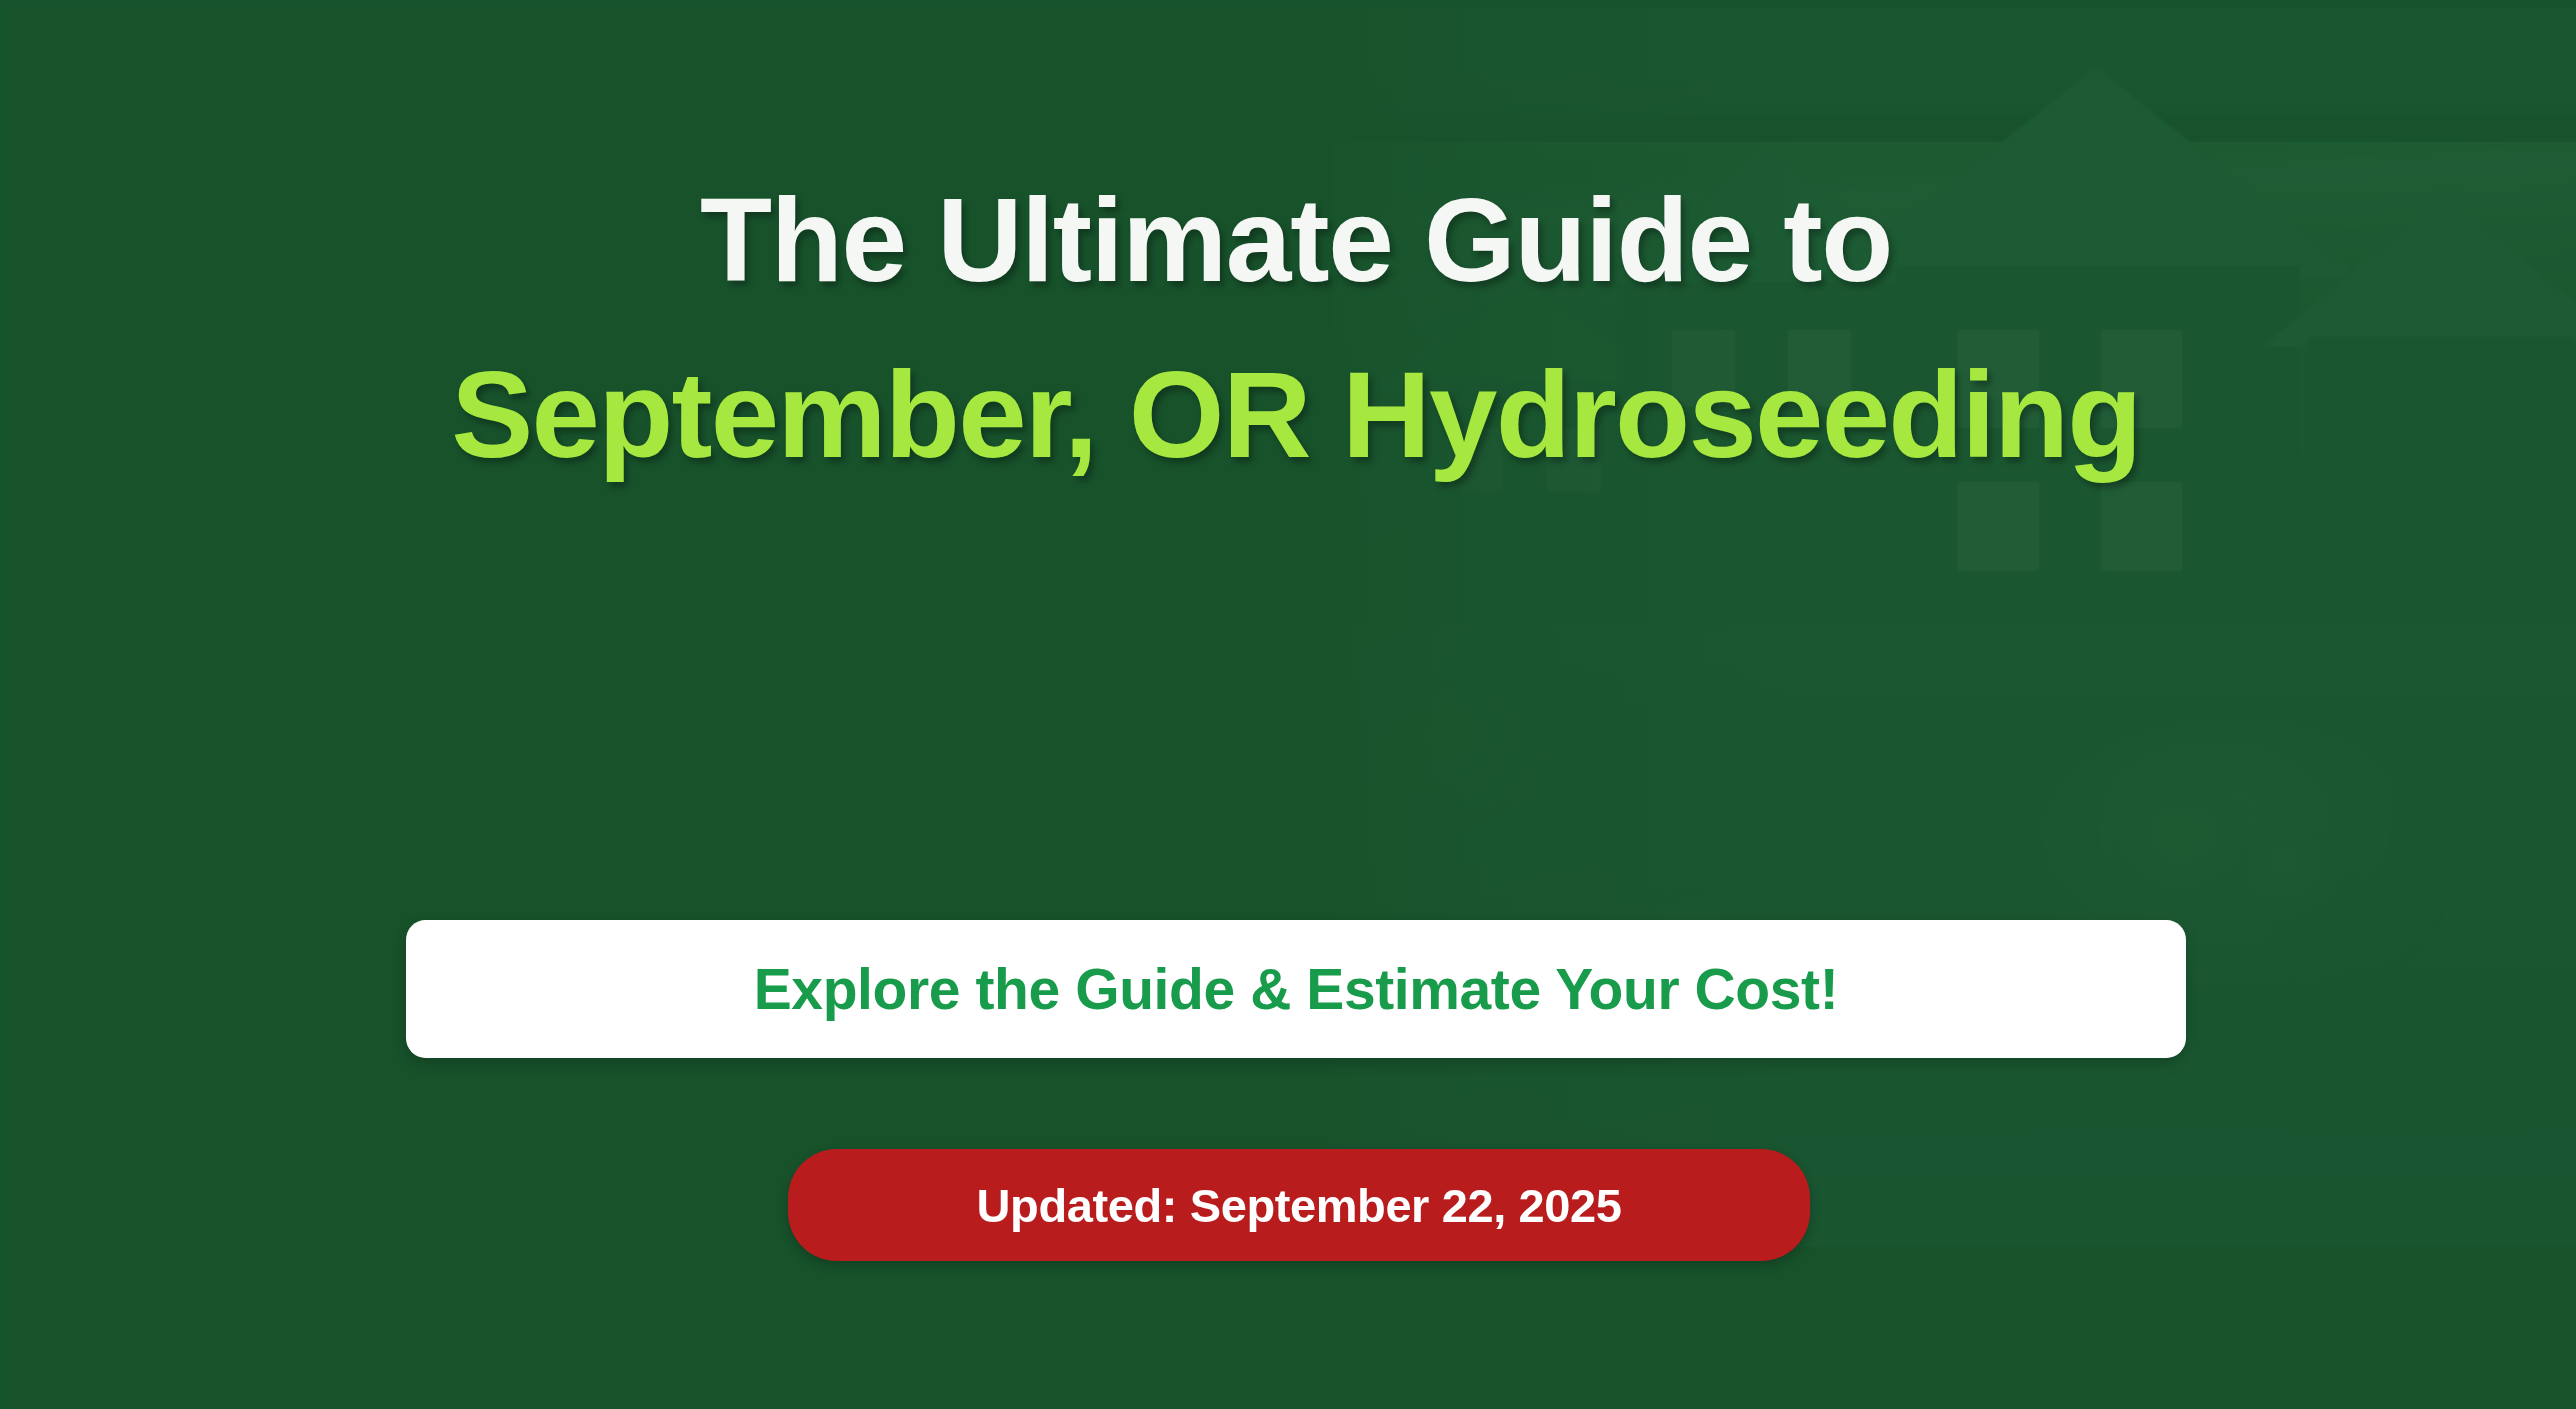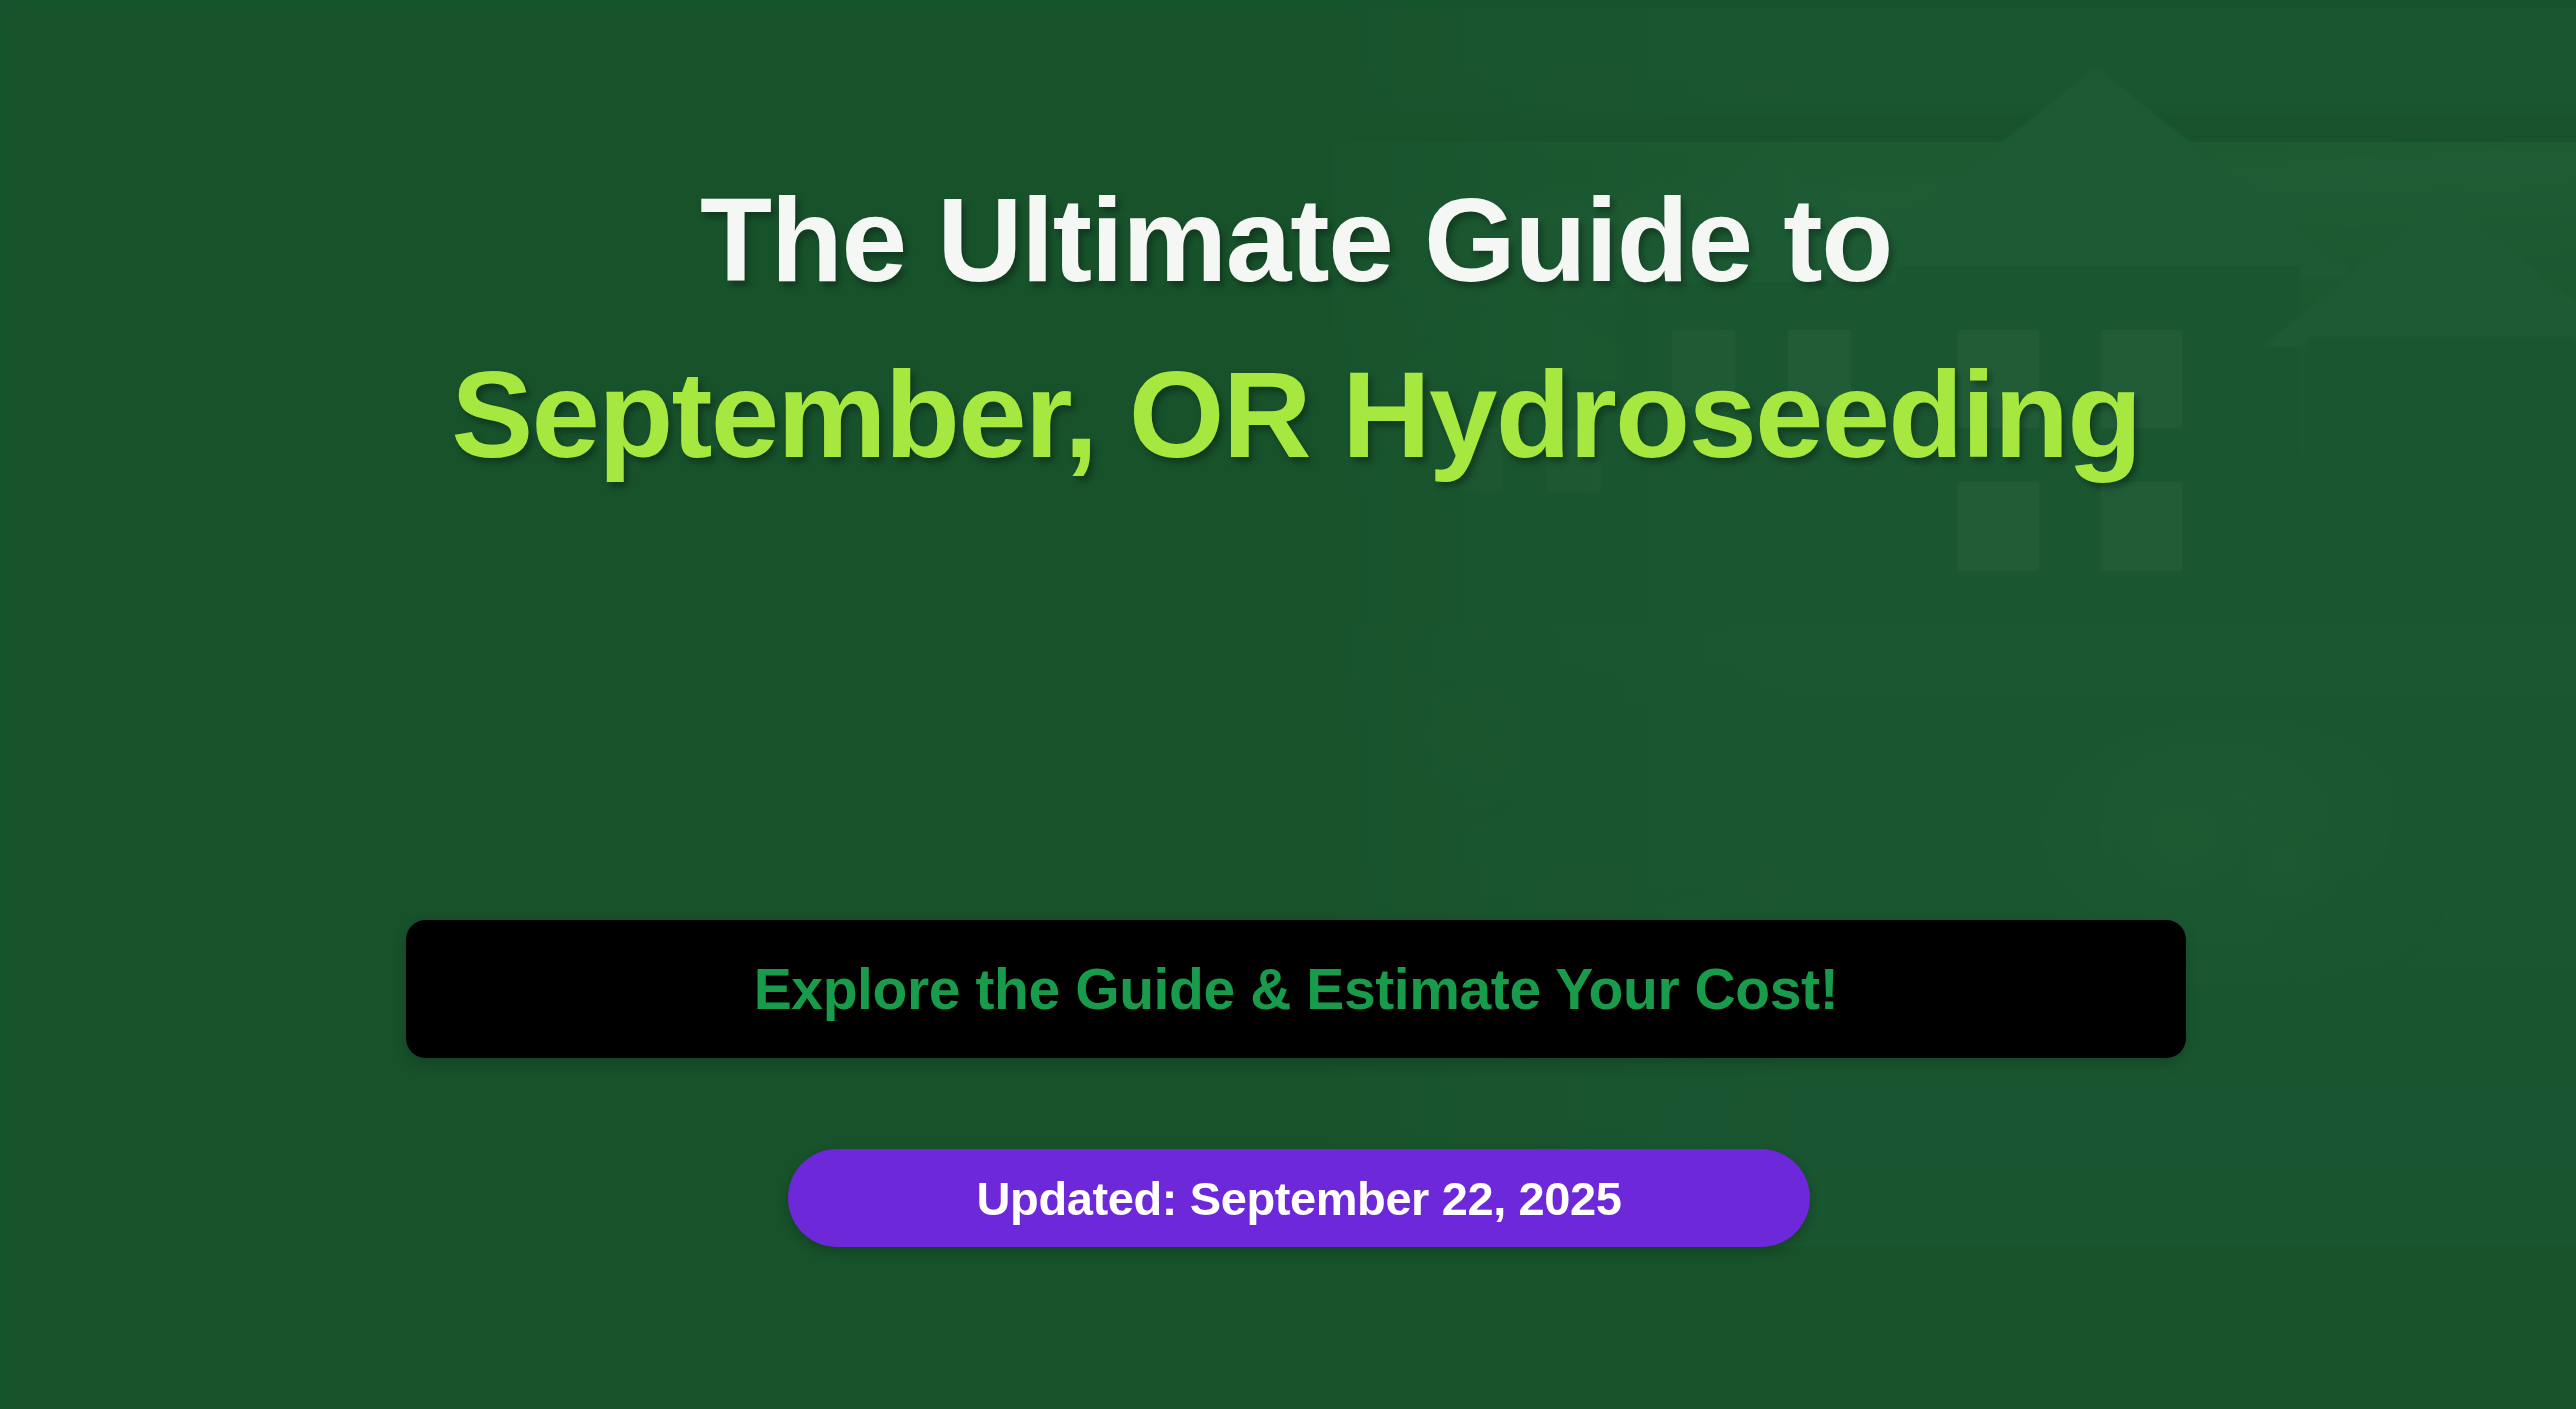--- a/index.html
+++ b/index.html
@@ -185,42 +185,42 @@
     border-radius: 50%;
     background: #f4f7f3;
   }
 
   .cta-button {
     position: absolute;
     left: 398px;
     top: 912px;
     width: 1780px;
     height: 138px;
-    background: #000000;
+    background: #ffffff;
     border: none;
     border-radius: 19.7px;
     color: #199b4c;
     font-family: "Liberation Sans", sans-serif;
     font-size: 57px;
     font-weight: 700;
     letter-spacing: -0.4px;
     cursor: pointer;
     box-shadow: 0 5.4px 14.3px rgba(0,0,0,.18);
     display: flex;
     align-items: center;
     justify-content: center;
   }
 
   .updated-badge {
     position: absolute;
     left: 780px;
     top: 1141px;
     width: 1022px;
-    height: 98px;
-    background: #6d28d9;
+    height: 112px;
+    background: #b91c1c;
     border-radius: 49px;
     color: #ffffff;
     font-size: 47px;
     font-weight: 700;
     letter-spacing: -0.4px;
     display: flex;
     align-items: center;
     justify-content: center;
     box-shadow: 0 4.5px 10.7px rgba(0,0,0,.22);
   }

